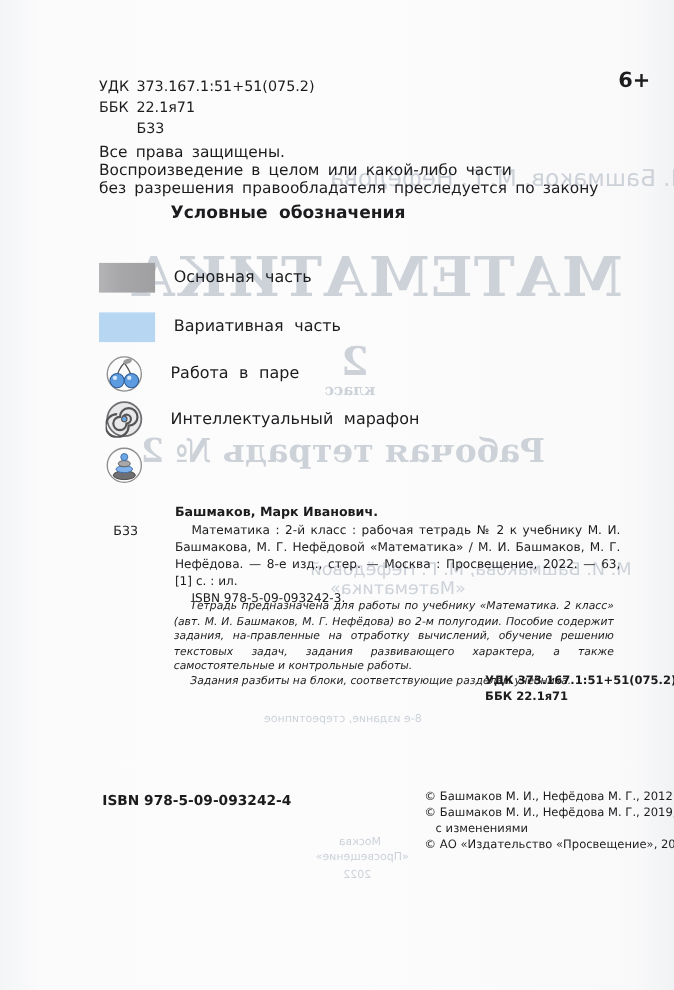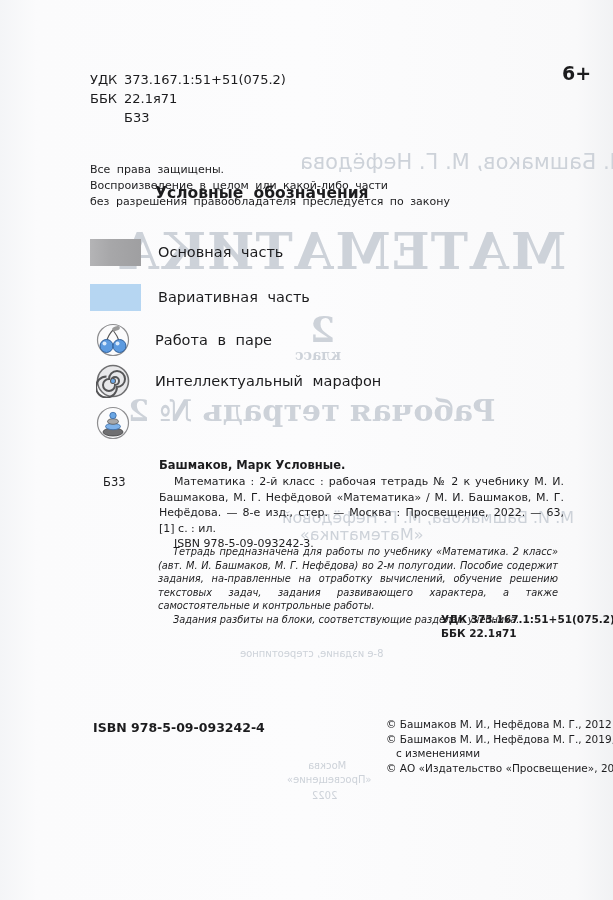--- a/index.html
+++ b/index.html
@@ -32,21 +32,21 @@
       font-family: "DejaVu Serif", serif;
       font-weight: bold;
     }
     .abs { position: absolute; white-space: nowrap; }
 
     .udk-block { left: 90px; top: 70px; font-size: 13px; line-height: 19px; }
     .udk-block .row { display: flex; }
     .udk-block .lbl { width: 34px; }
     .age { left: 562px; top: 62px; font-size: 19px; font-weight: bold; }
 
-    .rights { left: 90px; top: 131px; font-size: 11px; line-height: 16px; word-spacing: 3px; margin-top: 31px; }
+    .rights { left: 90px; top: 131px; font-size: 14px; line-height: 16px; word-spacing: 3px; }
 
     .legend-title { left: 155px; top: 184px; font-size: 15.5px; font-weight: bold; word-spacing: 5px; }
 
     .legend-item { position: absolute; left: 90px; height: 30px; display: flex; align-items: center; }
     .legend-item .swatch { width: 51px; height: 27px; margin-right: 17px; }
     .legend-item .icon { width: 34px; height: 34px; margin-left: 6px; margin-right: 25px; display: flex; align-items: center; justify-content: center; }
     .legend-item .label { font-size: 14.5px; word-spacing: 5px; }
 
     .biblio { left: 103px; top: 458px; font-size: 11px; line-height: 15.5px; }
     .biblio .author { position: absolute; left: 56px; top: 0; font-weight: bold; font-size: 11.5px; white-space: nowrap; }
@@ -150,21 +150,21 @@
         <circle cx="17" cy="17" r="15.5" fill="none" stroke="#8e8e90" stroke-width="1.2"></circle>
         <ellipse cx="17" cy="26" rx="10" ry="4" fill="#6f6f71" stroke="#3c3c3e" stroke-width="0.8"></ellipse>
         <ellipse cx="17" cy="20.5" rx="7.5" ry="3.2" fill="#7fb2ea" stroke="#3a6aa5" stroke-width="0.8"></ellipse>
         <ellipse cx="17" cy="15.5" rx="5.5" ry="2.8" fill="#a8a8aa" stroke="#555" stroke-width="0.8"></ellipse>
         <circle cx="17" cy="9.5" r="3.2" fill="#6aa6e4" stroke="#3a6aa5" stroke-width="0.8"></circle>
       </svg>
     </span>
   </div>
 
   <div class="abs biblio">
-    <div class="author">Башмаков, Марк Условные.</div>
+    <div class="author">Башмаков, Марк Иванович.</div>
     <div class="code">Б33</div>
     <div class="body">
       <p class="indent">Математика : 2-й класс : рабочая тетрадь № 2 к учебнику М. И. Башмакова, М. Г. Нефёдовой «Математика» / М. И. Башмаков, М. Г. Нефёдова. — 8-е изд., стер. — Москва : Просвещение, 2022. — 63, [1] с. : ил.</p>
       <p class="indent">ISBN 978-5-09-093242-3.</p>
     </div>
   </div>
 
   <div class="abs annot">
     <p>Тетрадь предназначена для работы по учебнику «Математика. 2 класс» (авт. М. И. Башмаков, М. Г. Нефёдова) во 2-м полугодии. Пособие содержит задания, на-правленные на отработку вычислений, обучение решению текстовых задач, задания развивающего характера, а также самостоятельные и контрольные работы.</p>
     <p>Задания разбиты на блоки, соответствующие разделам учебника.</p>

